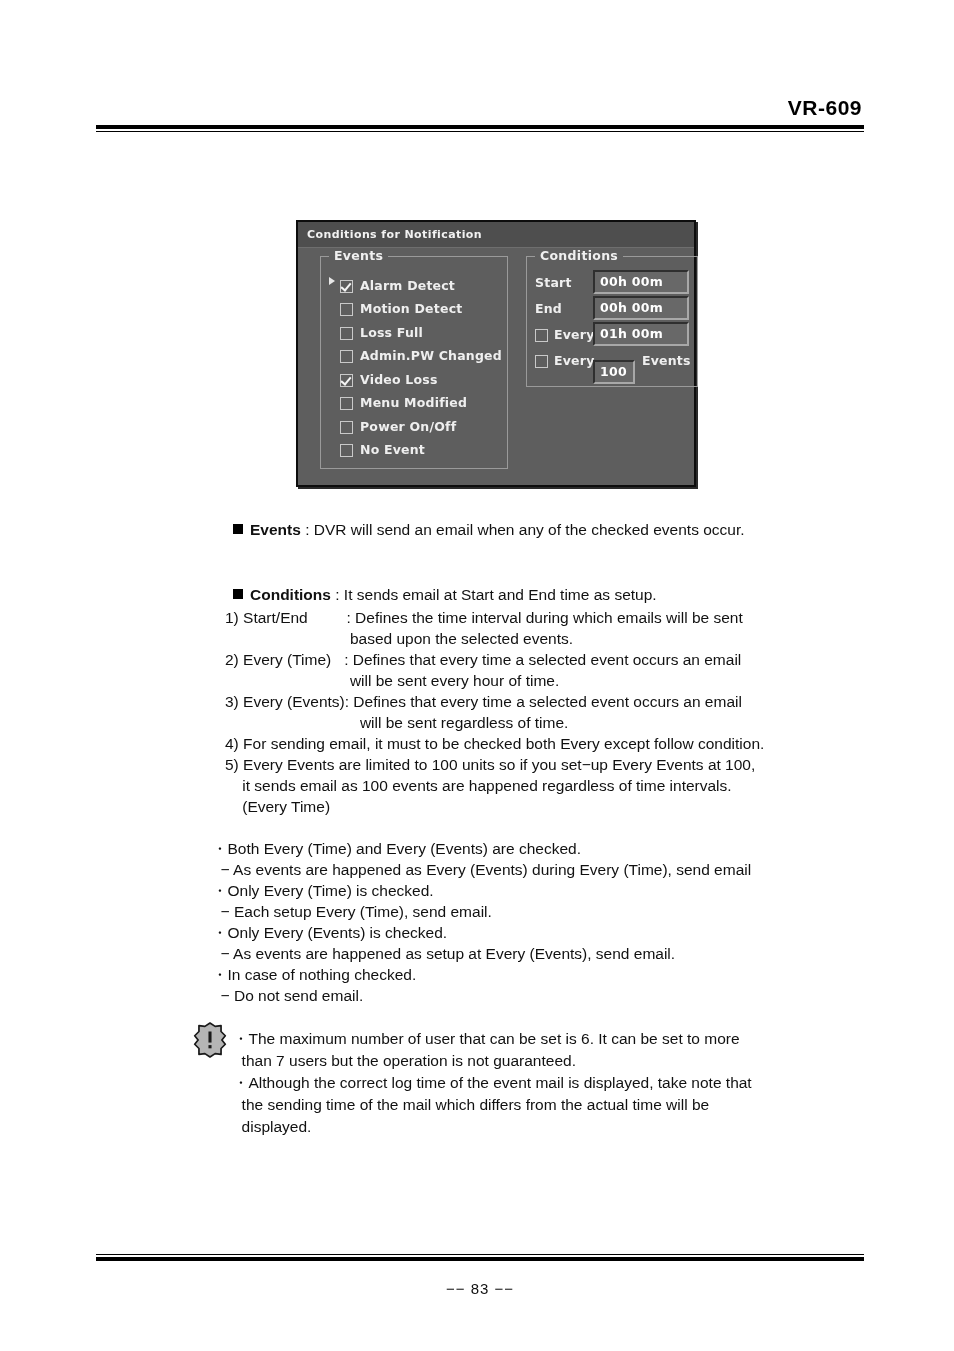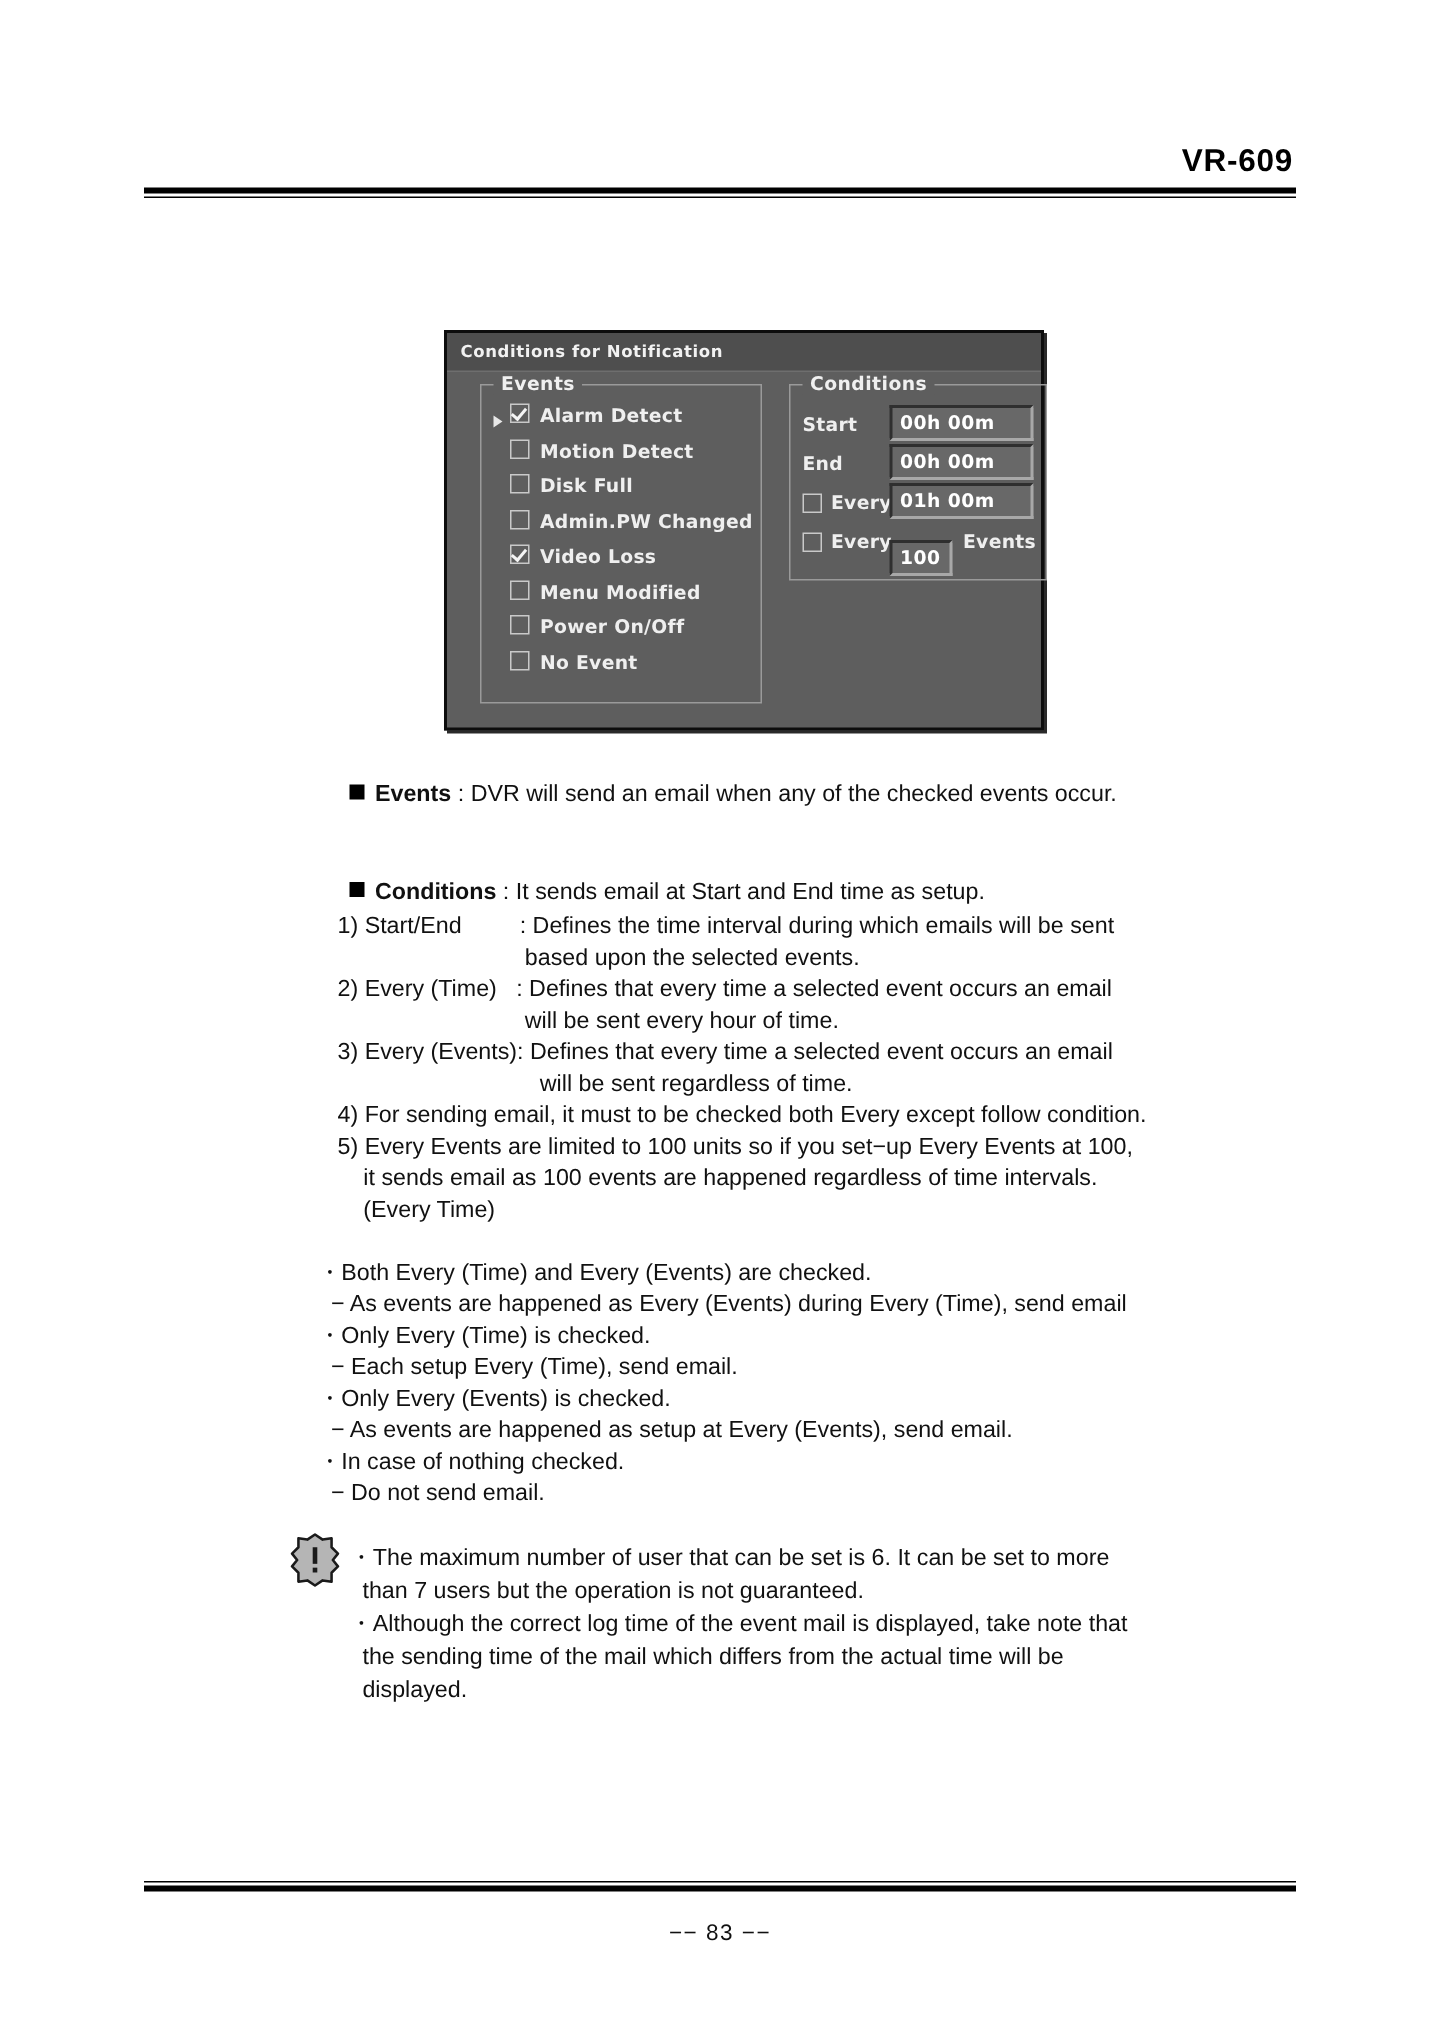--- a/index.html
+++ b/index.html
@@ -96,21 +96,21 @@
   }
   .group-conditions {
     width: 172px;
     height: 131px;
     margin-left: 18px;
   }
 
   
   .evt-row {
     display: flex;
-    align-items: flex-start;
+    align-items: flex-end;
     height: 23.5px;
     position: relative;
     padding-left: 11px;
   }
   .evt-cursor {
     position: absolute;
     left: 0px; top: 50%;
     transform: translateY(-50%);
     width: 0; height: 0;
     border-left: 6px solid #e8e8e8;
@@ -261,21 +261,21 @@
         <span class="evt-label">Alarm Detect</span>
       </div>
 
       <div class="evt-row">
         <span class="cbox"></span>
         <span class="evt-label">Motion Detect</span>
       </div>
 
       <div class="evt-row">
         <span class="cbox"></span>
-        <span class="evt-label">Disk Full</span>
+        <span class="evt-label">Loss Full</span>
       </div>
 
       <div class="evt-row">
         <span class="cbox"></span>
         <span class="evt-label">Admin.PW Changed</span>
       </div>
 
       <div class="evt-row">
         <span class="cbox checked"></span>
         <span class="evt-label">Video Loss</span>

